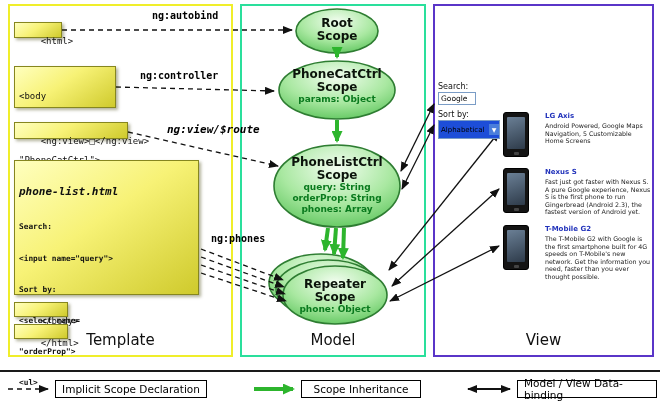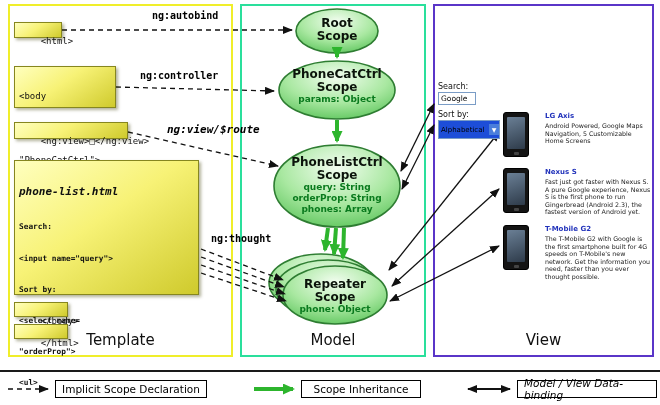--- a/index.html
+++ b/index.html
@@ -167,21 +167,21 @@
   <div class="ybox" style="left:14px; top:302px; width:54px; height:15px;">
     <span>&lt;/body&gt;</span>
   </div>
   <div class="ybox" style="left:14px; top:324px; width:54px; height:15px;">
     <span>&lt;/html&gt;</span>
   </div>
 
   <div class="nglabel" style="left:152px; top:10px;">ng:autobind</div>
   <div class="nglabel" style="left:140px; top:70px;">ng:controller</div>
   <div class="nglabel nglabel-big" style="left:167px; top:123px;">ng:view/$route</div>
-  <div class="nglabel" style="left:211px; top:233px;">ng:thought</div>
+  <div class="nglabel" style="left:211px; top:233px;">ng:phones</div>
 
   <div class="scope-label" style="left:297px; top:17px; width:80px;">
     <div class="scope-title">Root</div>
     <div class="scope-title">Scope</div>
   </div>
 
   <div class="scope-label" style="left:279px; top:68px; width:116px;">
     <div class="scope-title">PhoneCatCtrl</div>
     <div class="scope-title">Scope</div>
     <div class="scope-prop">params: Object</div>
@@ -236,17 +236,17 @@
     <div class="phone-desc">The T-Mobile G2 with Google is the first smartphone built for 4G speeds on T-Mobile's new network. Get the information you need, faster than you ever thought possible.</div>
   </div>
 
   <div class="divider"></div>
   <div class="legend-box" style="left:55px; width:152px;">
     <span>Implicit Scope Declaration</span>
   </div>
   <div class="legend-box" style="left:301px; width:120px;">
     <span>Scope Inheritance</span>
   </div>
-  <div class="legend-box" style="left:517px; width:140px;font-style:italic;">
+  <div class="legend-box" style="left:517px; width:140px;">
     <span>Model / View Data-binding</span>
   </div>
 
 </div>
 
 </body></html>

